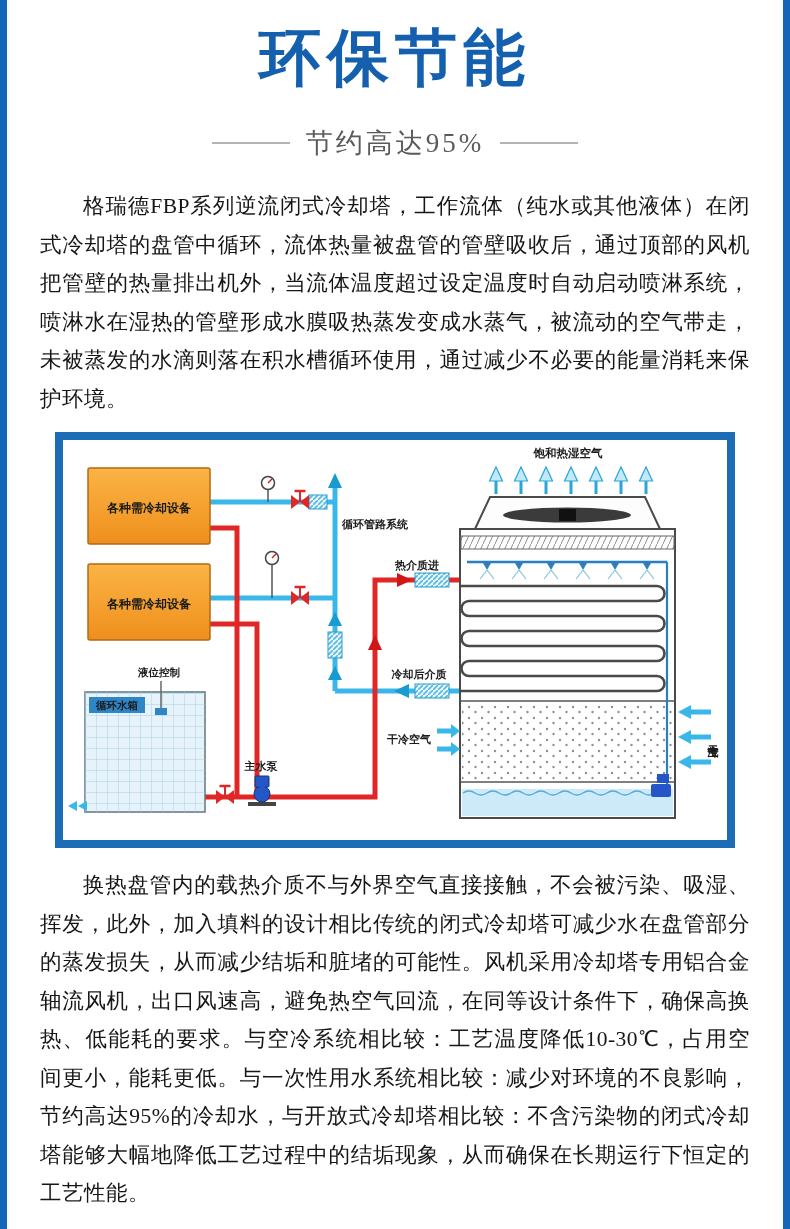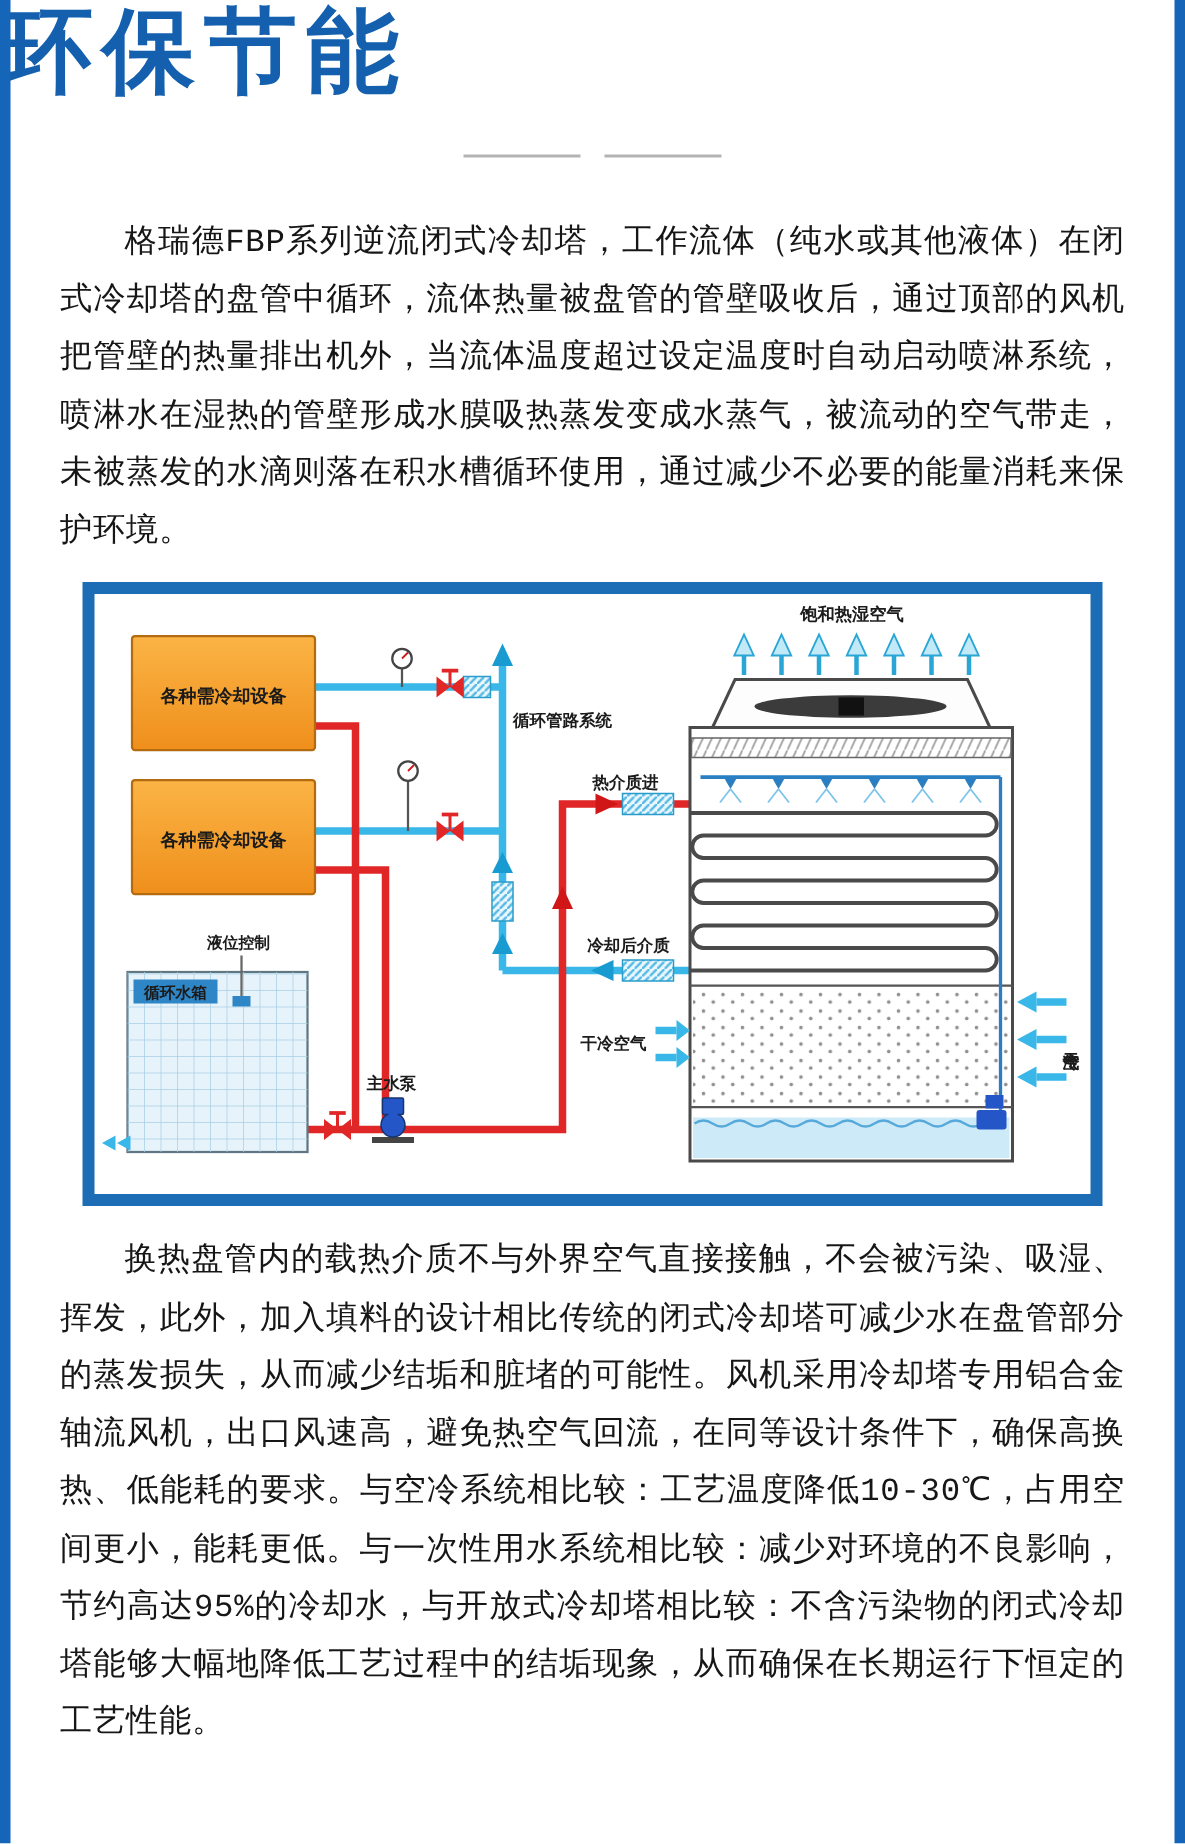--- a/index.html
+++ b/index.html
@@ -5,56 +5,57 @@
   * { margin:0; padding:0; box-sizing:border-box; }
   body{
     width:790px; height:1229px; background:#ffffff; position:relative; overflow:hidden;
     font-family:"Liberation Sans", sans-serif;
   }
   .side-strip{ position:absolute; top:0; bottom:0; width:7px; background:#1565b8; }
   .side-strip.left{ left:0; }
   .side-strip.right{ right:0; }
 
   .page-title{
-    
+    margin-top:22px; text-align:center;
     font-size:62px; font-weight:bold; color:#1460af; letter-spacing:6px;
-    font-family:Liberation Serif, serif; line-height:1.15;
+    font-family:Liberation Sans, sans-serif; line-height:1.15;
   }
   .subtitle-row{
     margin-top:32px; display:flex; align-items:center; justify-content:center; gap:16px;
   }
   .subtitle-row .hline{ width:78px; height:2px; background:#b3b3b3; }
   .subtitle-text{
     font-size:27px; color:#5a5a5a; letter-spacing:3px;
     font-family:"Liberation Serif", serif;
   }
   .body-text{
-    margin:38px 40px 0; font-size:21.5px; line-height:38.5px; color:#161616;
+    margin:26px 40px 0; font-size:21.5px; line-height:38.5px; color:#161616;
     text-align:justify; text-indent:2em; letter-spacing:0.5px;
-    font-family:Liberation Mono, monospace;
+    font-family:Liberation Serif, serif;
   }
   .body-text.second{ margin-top:18px; }
 
   .diagram-frame{
     margin:14px auto 0; width:680px; height:416px;
     border:8px solid #1d6db6; background:#ffffff; position:relative;
   }
   .diagram-frame svg{ display:block; width:664px; height:400px; }
   svg text{ font-family:"Liberation Sans", sans-serif; font-weight:bold; fill:#1b1b1b; }
 </style>
 </head>
 <body>
 
 <div class="side-strip left"></div>
 <div class="side-strip right"></div>
 
 <h1 class="page-title">环保节能</h1>
 
 <div class="subtitle-row">
   <span class="hline"></span>
+  <span class="subtitle-text">节约高达95%</span>
   <span class="hline"></span>
 </div>
 
 <p class="body-text">格瑞德FBP系列逆流闭式冷却塔，工作流体（纯水或其他液体）在闭式冷却塔的盘管中循环，流体热量被盘管的管壁吸收后，通过顶部的风机把管壁的热量排出机外，当流体温度超过设定温度时自动启动喷淋系统，喷淋水在湿热的管壁形成水膜吸热蒸发变成水蒸气，被流动的空气带走，未被蒸发的水滴则落在积水槽循环使用，通过减少不必要的能量消耗来保护环境。</p>
 
 <div class="diagram-frame">
   <svg viewBox="0 0 664 400" xmlns="http://www.w3.org/2000/svg">
     <defs>
       <linearGradient id="orangeGrad" x1="0" y1="0" x2="0" y2="1">
         <stop offset="0" stop-color="#fbb445"></stop>

